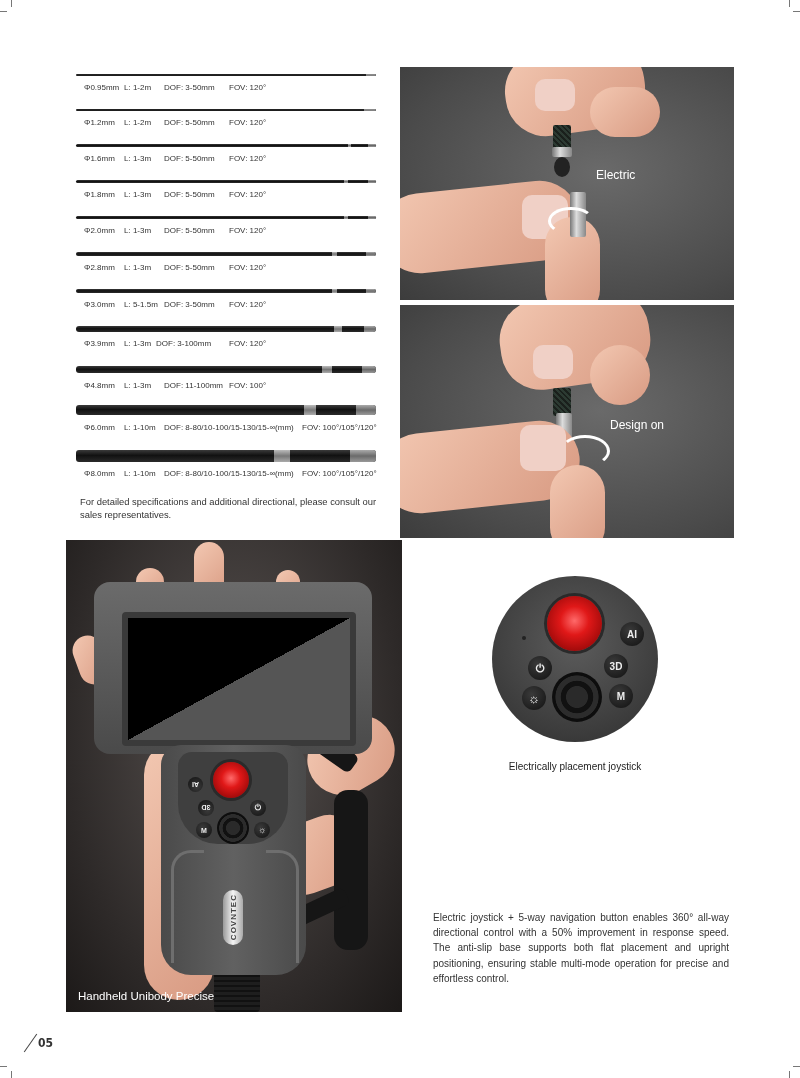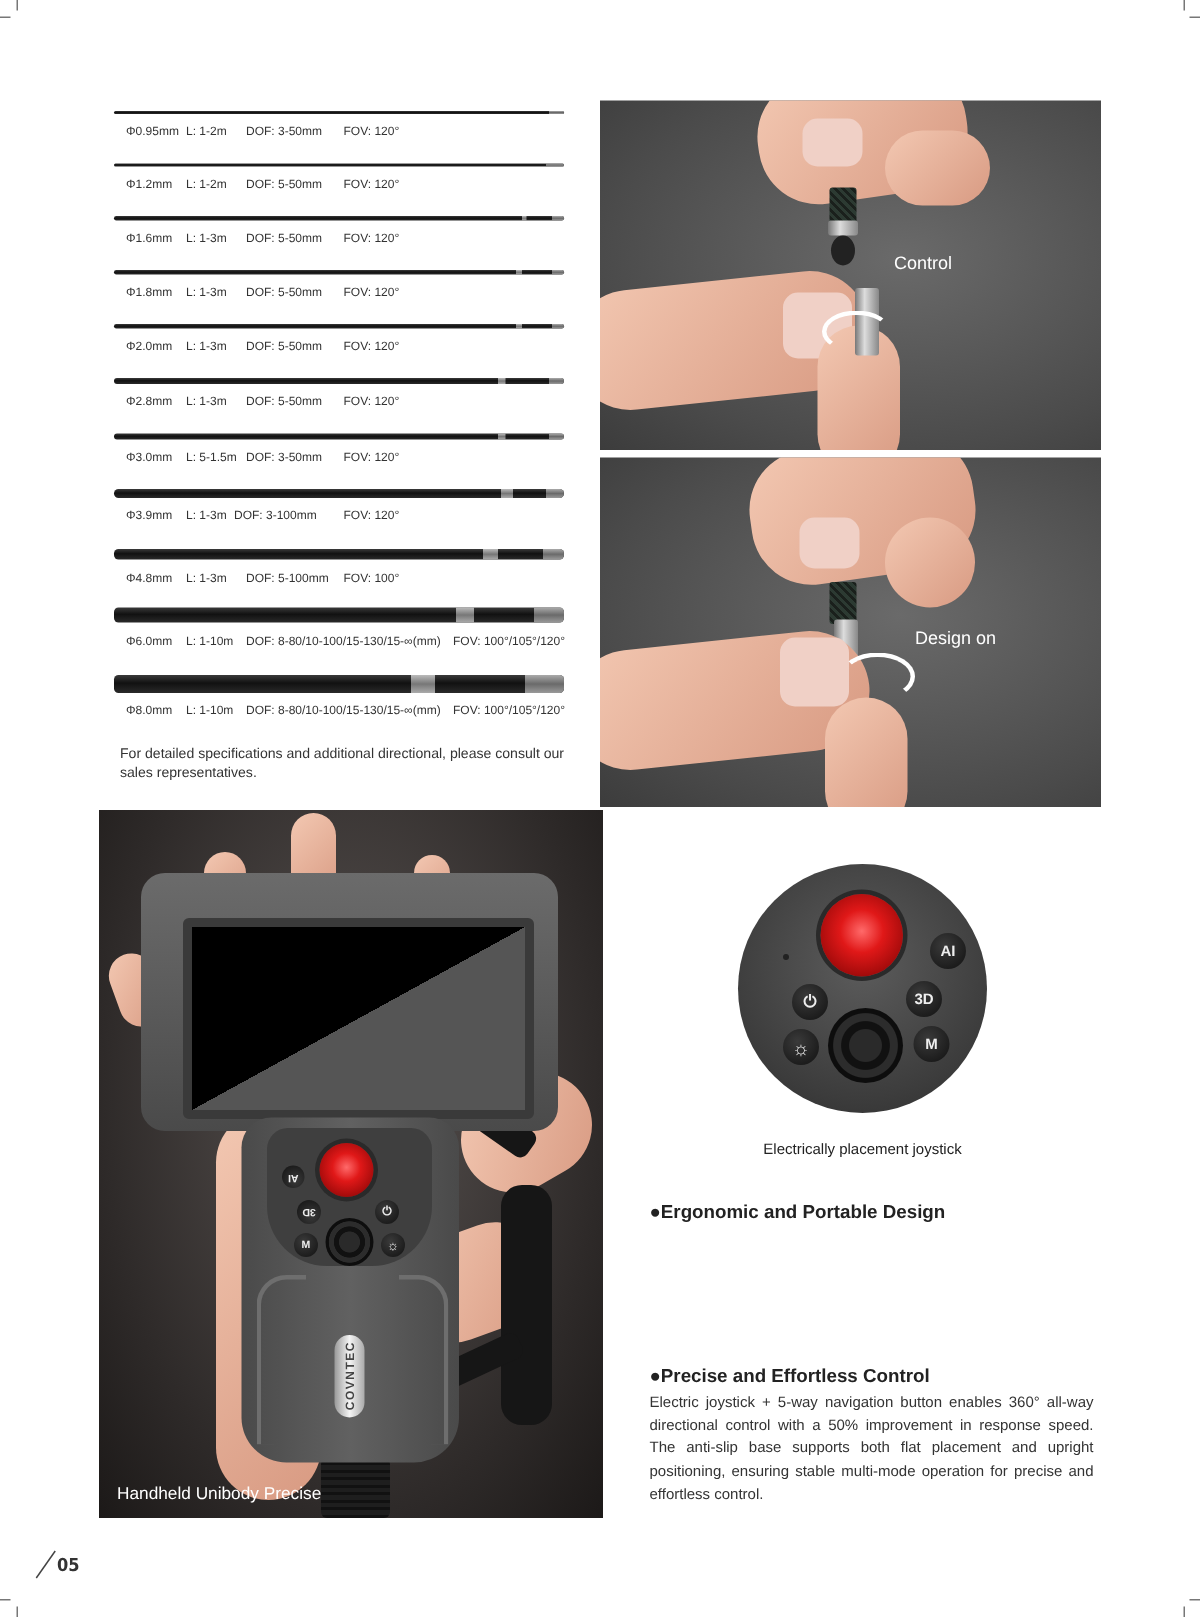--- a/index.html
+++ b/index.html
@@ -165,21 +165,21 @@
       </div>
   </div>
   <div class="spec-item" style="top:292px;">
     <div class="probe" style="top:2px;height:7px;">
         <div class="band" style="left:246px;width:10px;"></div>
         <div class="tip" style="width:14px;"></div>
       </div>
     <div class="spec-text" style="top:17px;">
         <span style="left:0">Φ4.8mm</span>
         <span style="left:40px">L: 1-3m</span>
-        <span style="left:80px">DOF: 5-100mm</span>
+        <span style="left:80px">DOF: 11-100mm</span>
         <span style="left:145px">FOV: 100°</span>
       </div>
   </div>
   <div class="spec-item" style="top:332px;">
     <div class="probe" style="top:1px;height:10px;">
         <div class="band" style="left:228px;width:12px;"></div>
         <div class="tip" style="width:20px;"></div>
       </div>
     <div class="spec-text" style="top:19px;">
         <span style="left:0">Φ6.0mm</span>
@@ -209,21 +209,21 @@
   <div class="nail" style="left:135px;top:12px;width:40px;height:32px;"></div>
   <div class="finger" style="left:190px;top:20px;width:70px;height:50px;"></div>
   <div class="cable" style="left:153px;top:58px;width:18px;height:24px;"></div>
   <div class="metal" style="left:152px;top:80px;width:20px;height:10px;"></div>
   <div style="position:absolute;left:154px;top:90px;width:16px;height:20px;border-radius:50%;background:#222;"></div>
   <div class="finger" style="left:-20px;top:120px;width:200px;height:80px;transform:rotate(-6deg);"></div>
   <div class="nail" style="left:122px;top:128px;width:46px;height:44px;"></div>
   <div class="finger" style="left:145px;top:150px;width:55px;height:100px;"></div>
   <div class="metal" style="left:170px;top:125px;width:16px;height:45px;"></div>
   <div class="arrow" style="left:148px;top:140px;width:40px;height:22px;border-bottom-color:transparent;border-right-color:transparent;"></div>
-  <div class="label" style="left:196px;top:101px;">Control</div>
+  <div class="label" style="left:196px;top:101px;">Electric</div>
 </div>
 
 <div class="photo" style="left:400px;top:305px;width:334px;height:233px;">
   <div class="finger" style="left:100px;top:-10px;width:150px;height:90px;transform:rotate(-8deg);"></div>
   <div class="nail" style="left:133px;top:40px;width:40px;height:34px;"></div>
   <div class="finger" style="left:190px;top:40px;width:60px;height:60px;"></div>
   <div class="cable" style="left:153px;top:83px;width:18px;height:28px;"></div>
   <div class="metal" style="left:156px;top:108px;width:16px;height:55px;"></div>
   <div class="finger" style="left:-20px;top:122px;width:200px;height:80px;transform:rotate(-6deg);"></div>
   <div class="nail" style="left:120px;top:120px;width:46px;height:46px;"></div>
@@ -286,23 +286,21 @@
       <span>M</span>
     </div>
   <div class="btn" style="left:36px;top:80px;width:24px;height:24px;font-size:11px;">⏻</div>
   <div class="btn" style="left:30px;top:110px;width:24px;height:24px;font-size:13px;">☼</div>
   <div class="joy" style="left:60px;top:96px;width:50px;height:50px;"></div>
   <div style="position:absolute;left:30px;top:60px;width:4px;height:4px;border-radius:50%;background:#222;"></div>
 </div>
 <div class="closeup-caption">Electrically placement joystick</div>
 
 <div class="feature" style="top:801px;">
-  <h3>●Ergonomic and Portable Design</h3>
 </div>
 <div class="feature" style="top:910px;">
-  <h3>●Precise and Effortless Control</h3>
   <p>Electric joystick + 5-way navigation button enables 360° all-way directional control with a 50% improvement in response speed. The anti-slip base supports both flat placement and upright positioning, ensuring stable multi-mode operation for precise and effortless control.</p>
 </div>
 
 <div class="page-no">
   <div class="slash"></div>
   <span class="num">05</span>
 </div>
 
 </body></html>

